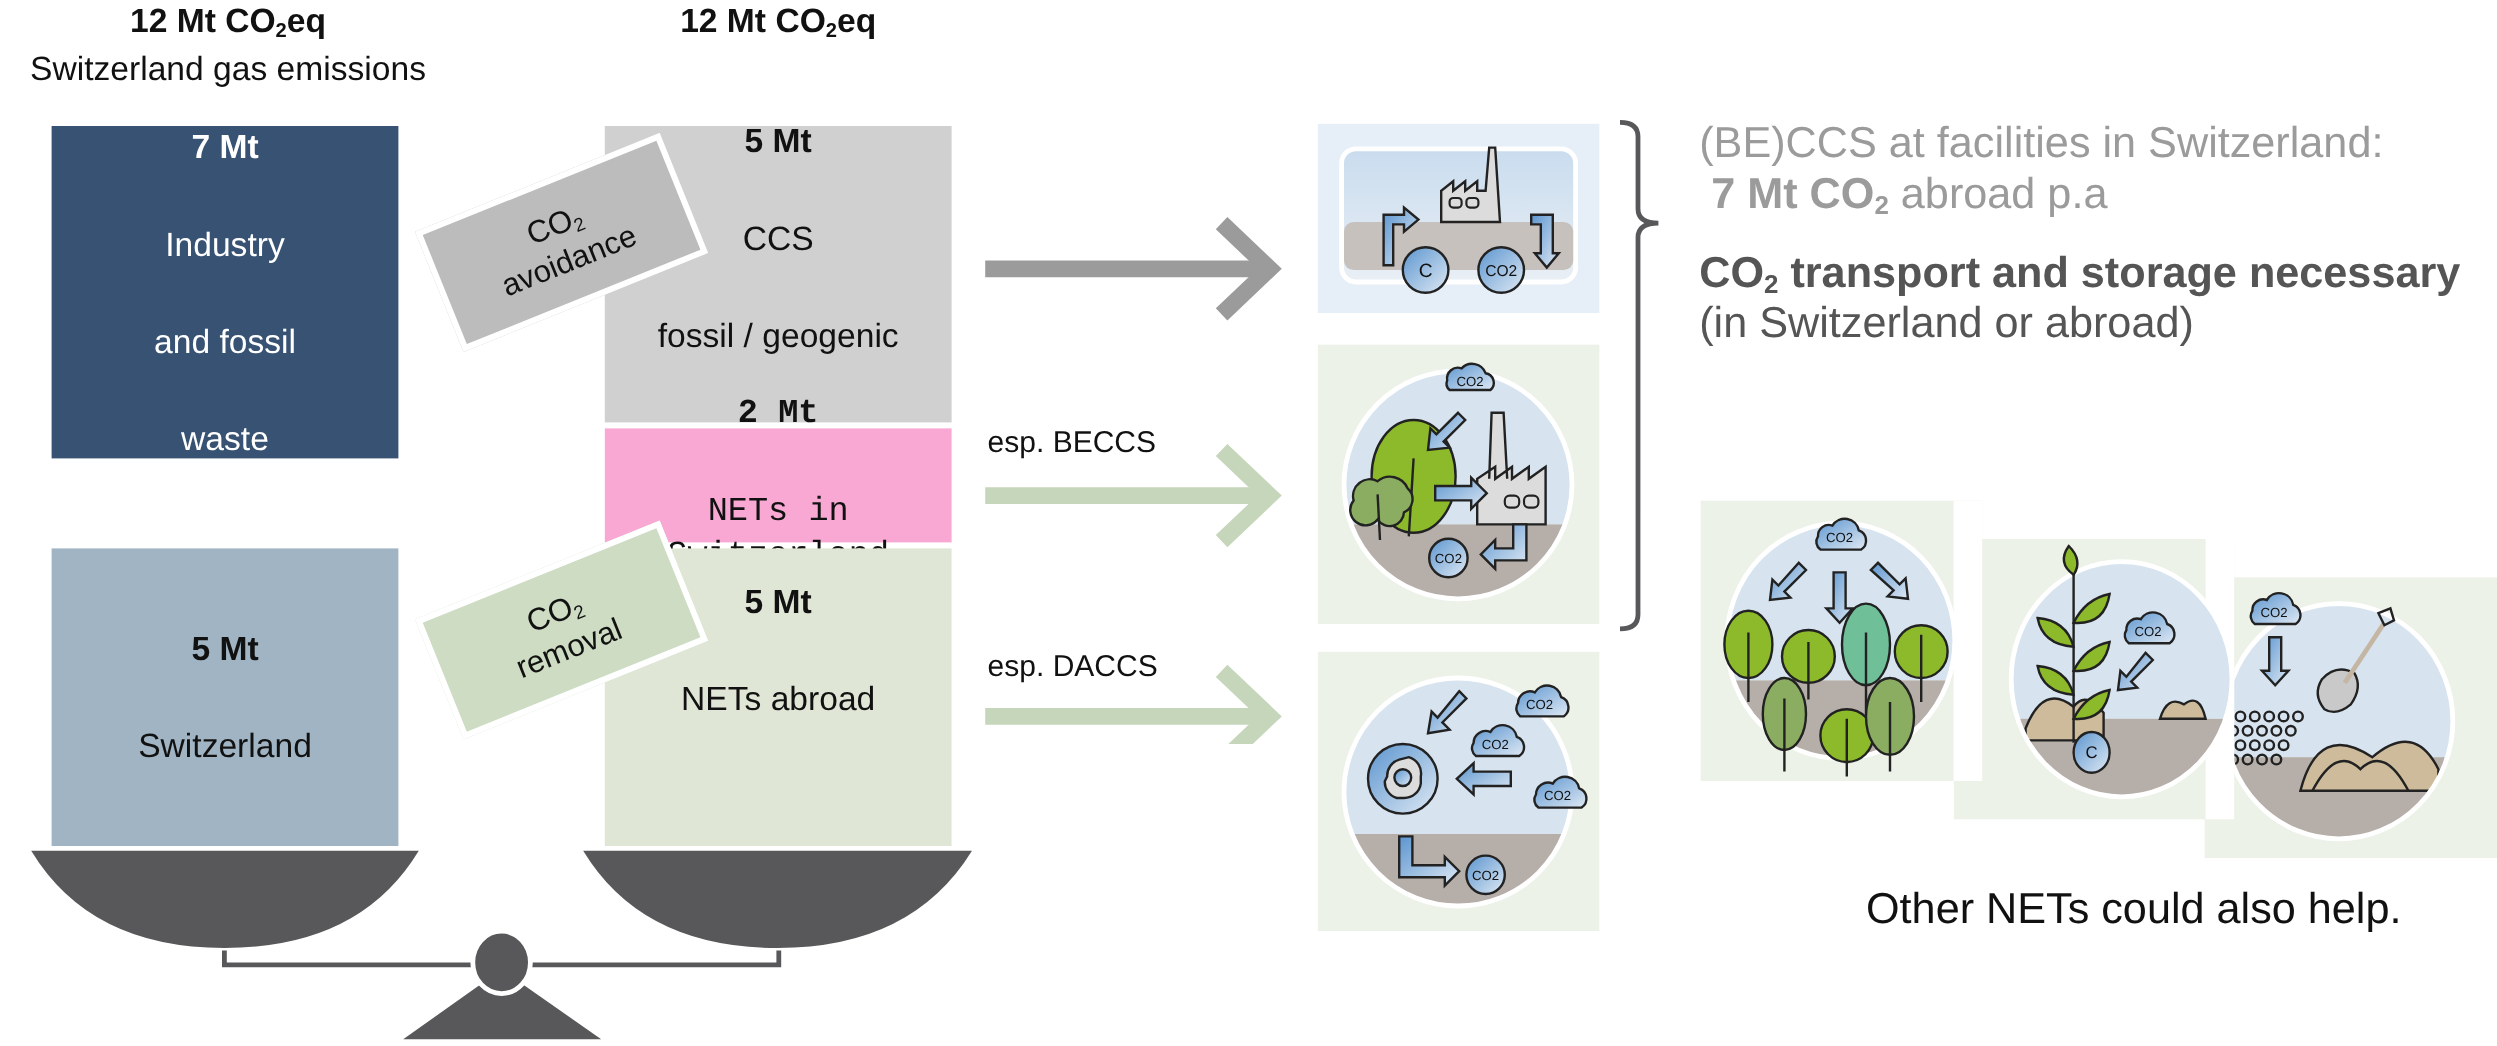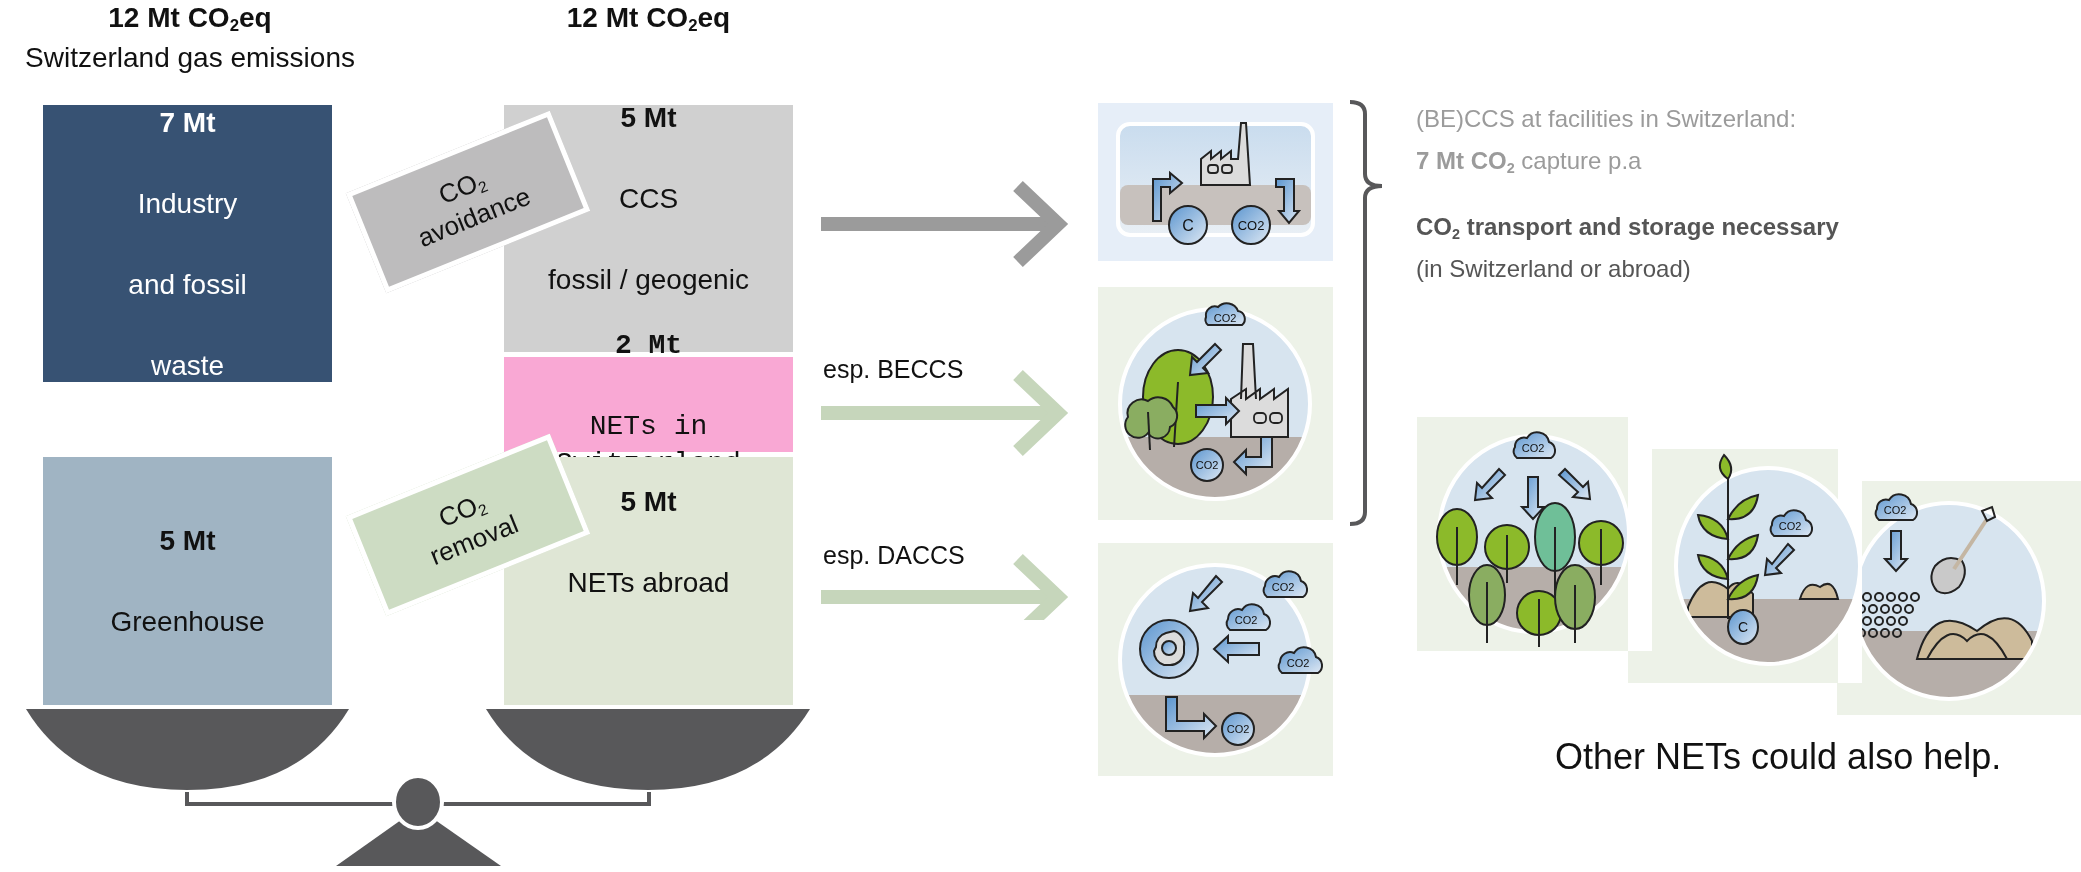--- a/index.html
+++ b/index.html
@@ -9,24 +9,24 @@
   .hdr { text-align:center; font-size:28px; line-height:40px; }
   .hdr .b { font-weight:bold; }
   sub { font-size:0.6em; vertical-align:-0.25em; line-height:0; }
   .bar { position:absolute; display:flex; flex-direction:column; align-items:center; justify-content:center; text-align:center; font-size:28px; line-height:37px;gap:44px; }
   .bar .v { font-weight:bold; }
   .tag { position:absolute; width:210px; height:98px; border:5px solid #fff; transform:rotate(-22deg);
          display:flex; flex-direction:column; align-items:center; justify-content:center;
          font-size:26px; line-height:32px; color:#111; text-align:center; }
   .panel { position:absolute; }
   .label { position:absolute; font-size:25px; line-height:34px; }
-  .note { position:absolute; left:1416px; top:98px; font-size:24px; line-height:42px; }
+  .note { position:absolute; left:1416px; top:98px; font-size:36px; line-height:42px; }
   .note .l1 { color:#9b9b9b; }
   .note .l2 { color:#9b9b9b; }
-  .note .l2 b { color:#9b9b9b; }
+  .note .l2 b { color:#9b9b9b;margin-left:10px; }
   .note .l3 { color:#555; font-weight:bold;margin-top:24px; }
   .note .l4 { color:#555; }
 </style>
 </head>
 <body>
 
 <div class="abs hdr" style="left:0; top:-2px; width:380px;">
   <div class="b"><span>12 Mt CO</span><sub>2</sub><span>eq</span></div>
   <div>Switzerland gas emissions</div>
 </div>
@@ -35,21 +35,21 @@
 </div>
 
 <div class="bar" id="lb0" style="left: 43px; top: 105px; width: 289px; height: 277px; background: rgb(55, 82, 115); color: rgb(255, 255, 255);">
   <div class="v">7 Mt</div>
   <div>Industry</div>
   <div>and fossil</div>
   <div>waste</div>
 </div>
 <div class="bar" id="lb1" style="left: 43px; top: 457px; width: 289px; height: 248px; background: rgb(160, 180, 195); color: rgb(17, 17, 17);">
   <div class="v">5 Mt</div>
-  <div>Greenhouse</div>
+  <div>Switzerland</div>
 </div>
 
 <div class="bar" id="rb0" style="left: 504px; top: 105px; width: 289px; height: 247px; padding-bottom: 60px; box-sizing: border-box; background: rgb(208, 208, 208);">
   <div class="v">5 Mt</div>
   <div>CCS</div>
   <div>fossil / geogenic</div>
 </div>
 <div class="bar" id="rb1" style="left: 504px; top: 357px; width: 289px; height: 95px; background: #f9a8d4; font-family: Liberation Mono, monospace;">
   <div class="v">2 Mt</div>
   <div>NETs in Switzerland</div>
@@ -187,21 +187,21 @@
     <text x="200" y="124" text-anchor="middle" font-size="11" font-family="Liberation Sans, sans-serif" fill="#111">CO2</text>
   </g>
 </svg>
 
 <svg class="abs" style="left:1345px; top:98px;" width="45" height="430" viewBox="0 0 45 430">
   <path d="M5 4 Q 20 4 20 16 L20 76 Q 20 88 37 88 Q 20 88 20 100 L20 414 Q 20 426 5 426" fill="none" stroke="#58585a" stroke-width="4"></path>
 </svg>
 
 <div class="note">
   <div class="l1">(BE)CCS at facilities in Switzerland:</div>
-  <div class="l2"><b><span>7 Mt CO</span><sub>2</sub></b><span> capture p.a</span></div>
+  <div class="l2"><b><span>7 Mt CO</span><sub>2</sub></b><span> abroad p.a</span></div>
   <div class="l3"><span>CO</span><sub>2</sub><span> transport and storage necessary</span></div>
   <div class="l4">(in Switzerland or abroad)</div>
 </div>
 
 <svg class="panel" style="left:1837px; top:481px;" width="244" height="234" viewBox="0 0 244 234">
   <defs>
     <clipPath id="cc">
         <ellipse cx="112" cy="120" rx="95" ry="98"></ellipse>
       </clipPath>
     <linearGradient id="gbc" x1="0" y1="0" x2="1" y2="1">

